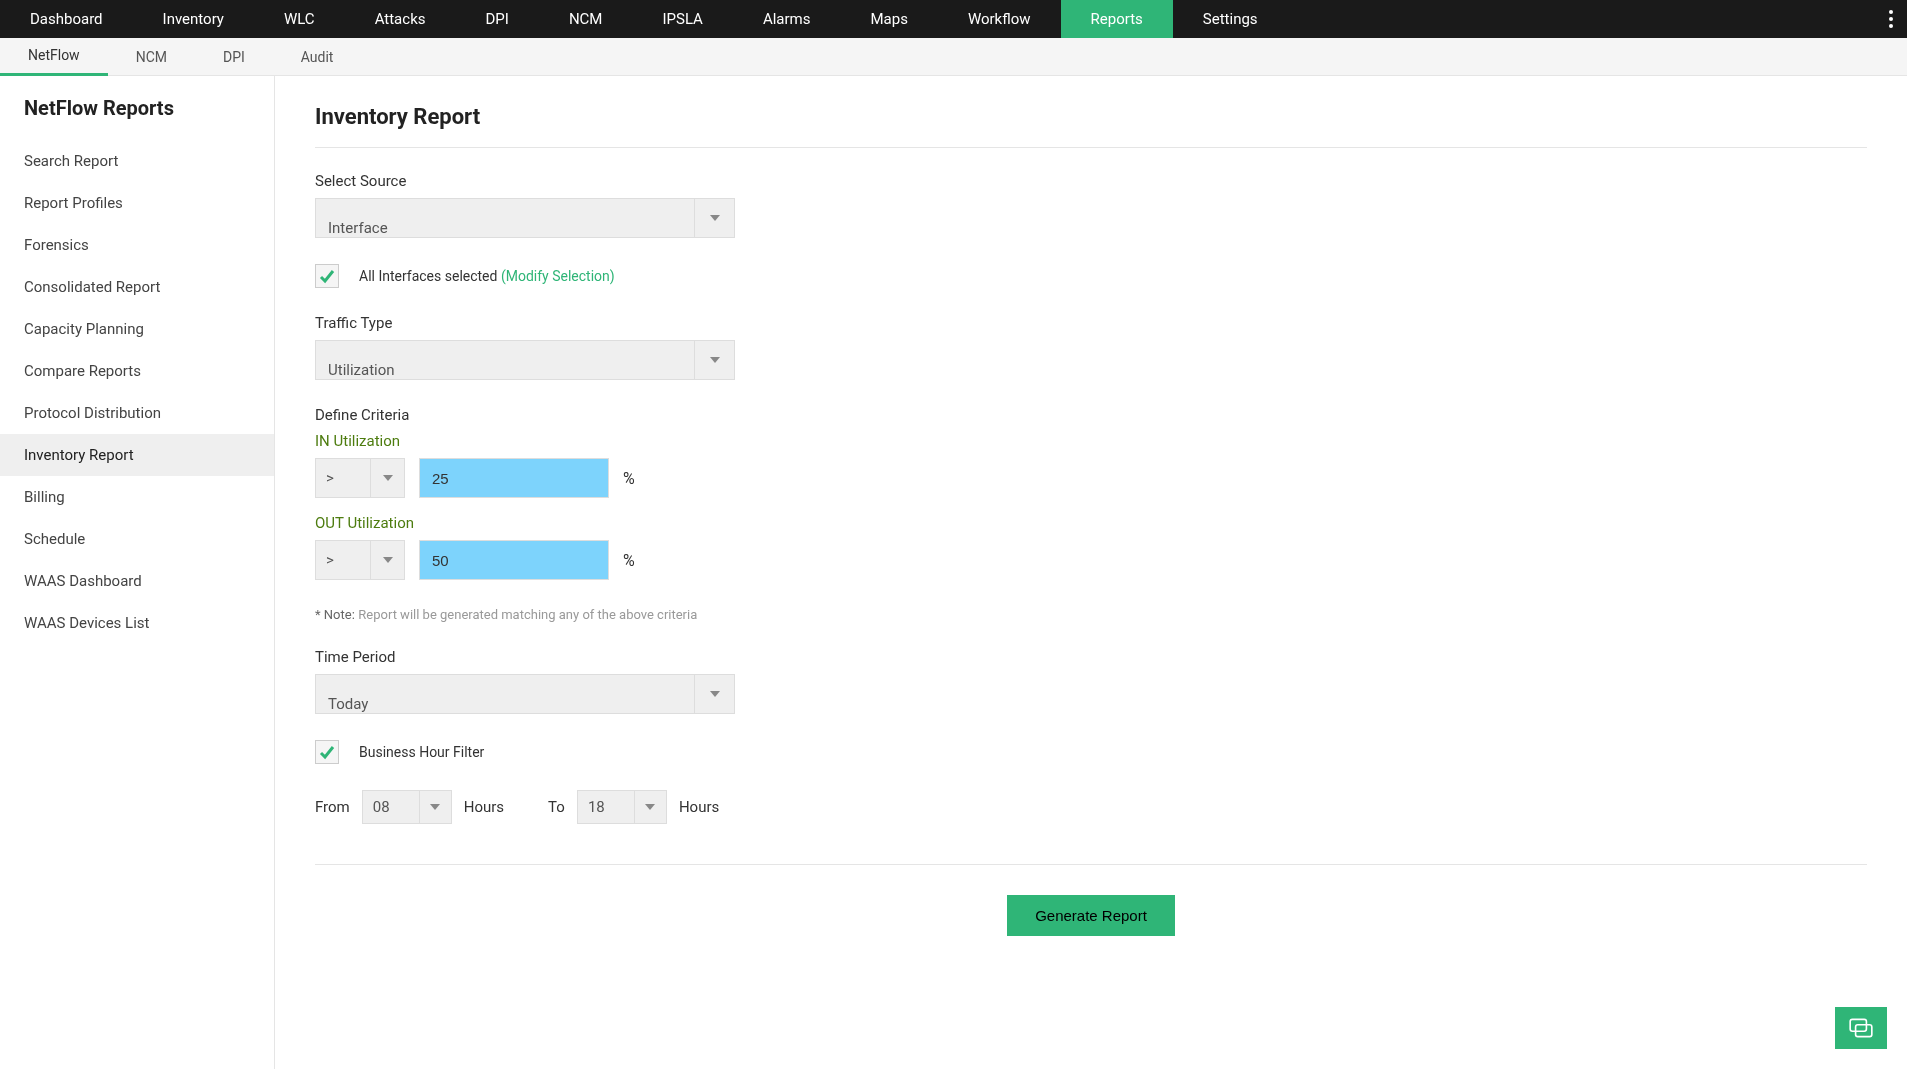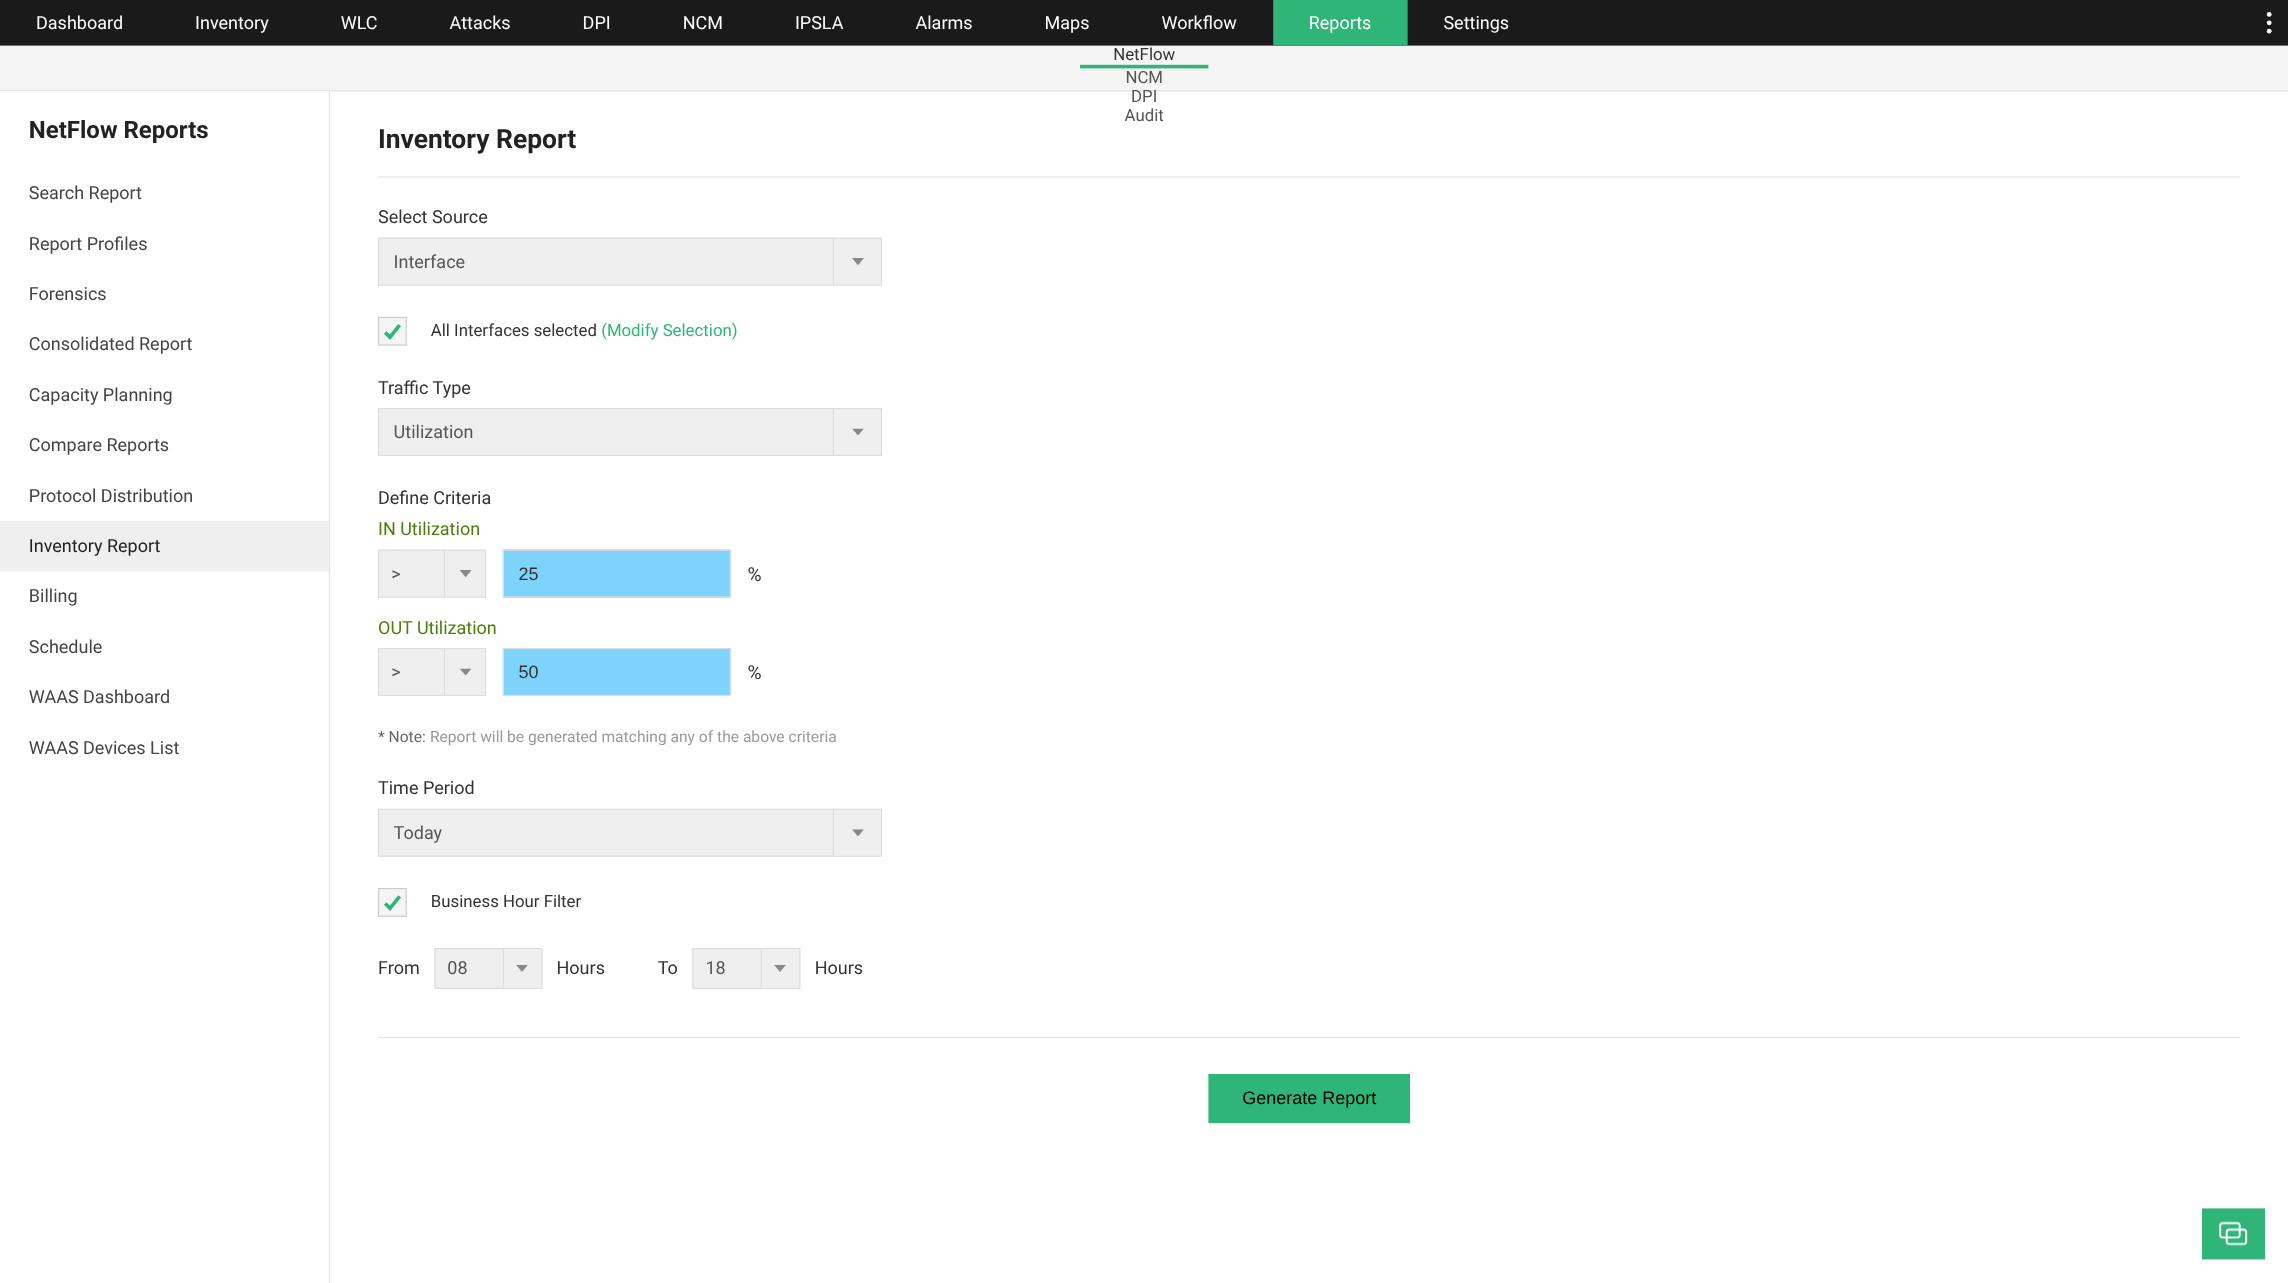--- a/index.html
+++ b/index.html
@@ -53,21 +53,20 @@
     background: #fff;
     border-radius: 50%;
   }
   
   .subnav {
     background: #f5f5f5;
     display: flex;
     align-items: center;
     height: 38px;
     border-bottom: 1px solid #e5e5e5;
-    flex-direction: column;
   }
   .subnav-item {
     color: #555;
     padding: 0 28px;
     height: 38px;
     display: flex;
     align-items: center;
     cursor: pointer;
     font-size: 14px;
   }
@@ -129,21 +128,21 @@
   .form-group {
     margin-bottom: 26px;
   }
   
   .select {
     display: flex;
     width: 420px;
     height: 40px;
     border: 1px solid #ddd;
     background: #efefef;
-    align-items: center;
+    align-items: flex-end;
     cursor: pointer;
   }
   .select-text {
     flex: 1;
     padding: 0 12px;
     color: #555;
     font-size: 15px;
   }
   .select-arrow {
     width: 40px;

